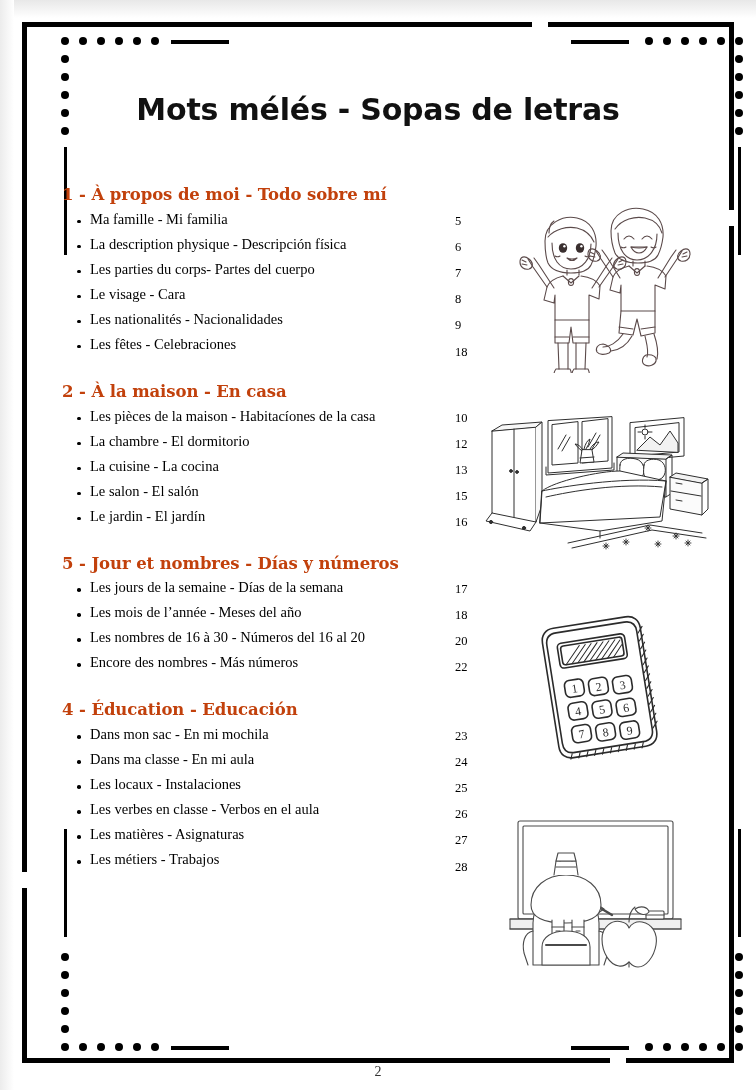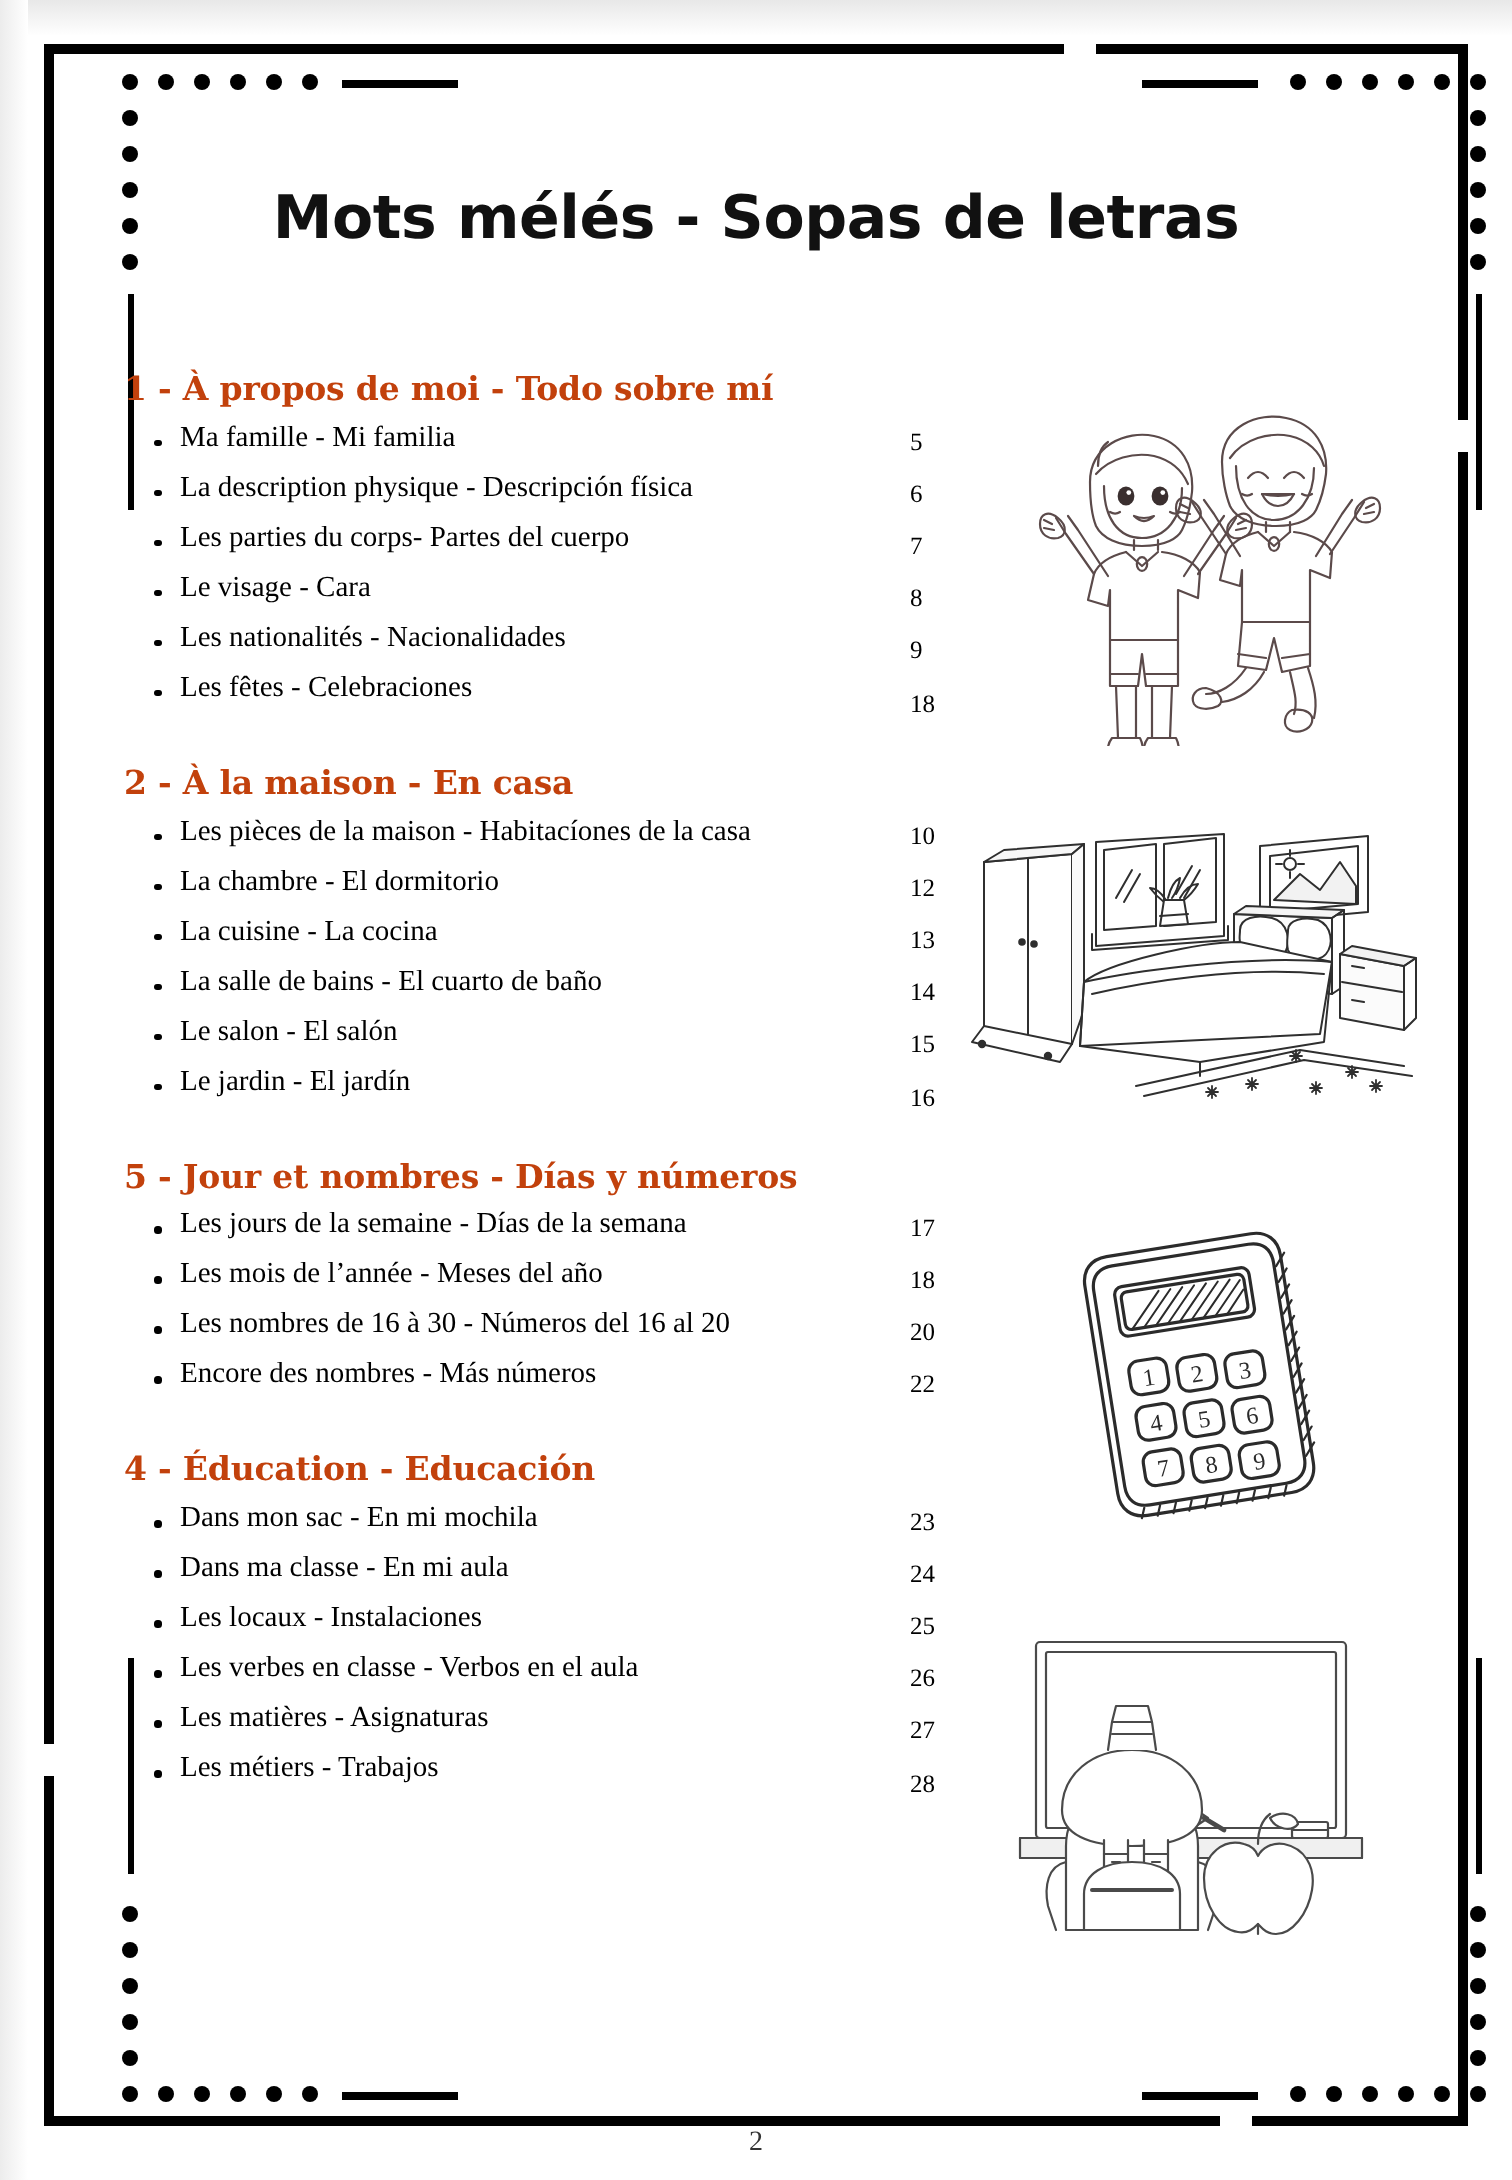--- a/index.html
+++ b/index.html
@@ -296,25 +296,20 @@
           <span class="entry-label">La chambre - El dormitorio</span>
           <span class="entry-page">12</span>
         </li>
         <li class="entry">
           <span class="entry-bullet"></span>
           <span class="entry-label">La cuisine - La cocina</span>
           <span class="entry-page">13</span>
         </li>
         <li class="entry">
           <span class="entry-bullet"></span>
-          <span class="entry-label">La salle de bains - El cuarto de baño</span>
-          <span class="entry-page">14</span>
-        </li>
-        <li class="entry">
-          <span class="entry-bullet"></span>
           <span class="entry-label">Le salon - El salón</span>
           <span class="entry-page">15</span>
         </li>
         <li class="entry">
           <span class="entry-bullet"></span>
           <span class="entry-label">Le jardin - El jardín</span>
           <span class="entry-page">16</span>
         </li>
       </ul>
     </section>

